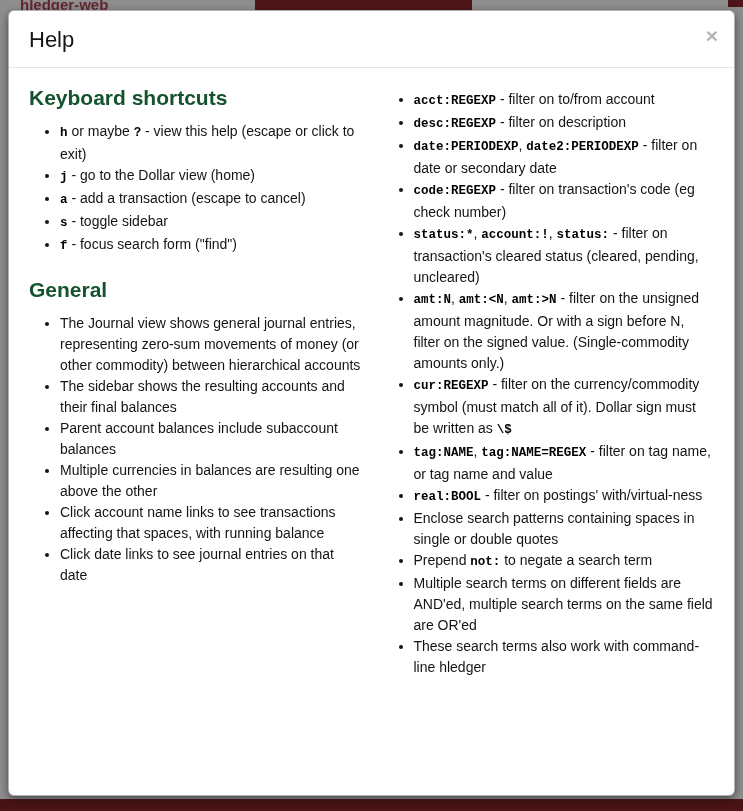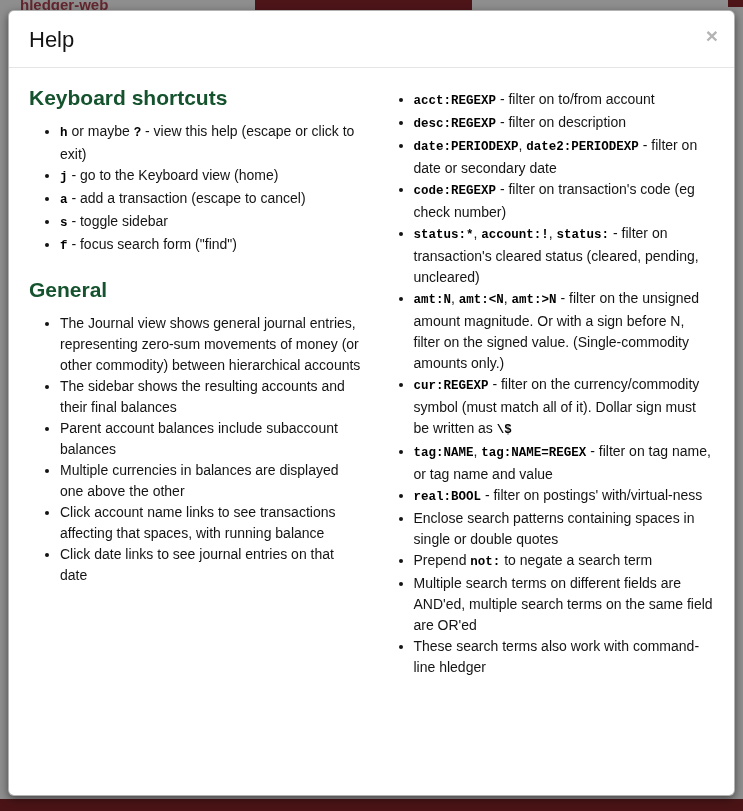--- a/index.html
+++ b/index.html
@@ -113,31 +113,31 @@
 <div class="modal">
   <div class="modal-header">
     <span class="modal-title">Help</span>
     <button class="modal-close">×</button>
   </div>
   <div class="modal-body">
     <div class="help-col">
         <h4 class="section-title">Keyboard shortcuts</h4>
         <ul class="help-list">
           <li><code>h</code><span> or maybe </span><code>?</code><span> - view this help (escape or click to exit)</span></li>
-          <li><code>j</code><span> - go to the Keyboard view (home)</span></li>
+          <li><code>j</code><span> - go to the Dollar view (home)</span></li>
           <li><code>a</code><span> - add a transaction (escape to cancel)</span></li>
           <li><code>s</code><span> - toggle sidebar</span></li>
           <li><code>f</code><span> - focus search form ("find")</span></li>
         </ul>
         <h4 class="section-title">General</h4>
         <ul class="help-list">
           <li><span>The Journal view shows general journal entries, representing zero-sum movements of money (or other commodity) between hierarchical accounts</span></li>
           <li><span>The sidebar shows the resulting accounts and their final balances</span></li>
           <li><span>Parent account balances include subaccount balances</span></li>
-          <li><span>Multiple currencies in balances are displayed one above the other</span></li>
+          <li><span>Multiple currencies in balances are resulting one above the other</span></li>
           <li><span>Click account name links to see transactions affecting that spaces, with running balance</span></li>
           <li><span>Click date links to see journal entries on that date</span></li>
         </ul>
       </div>
     <div class="help-col">
         <ul class="help-list">
           <li><code>acct:REGEXP</code><span> - filter on to/from account</span></li>
           <li><code>desc:REGEXP</code><span> - filter on description</span></li>
           <li><code>date:PERIODEXP</code><span>, </span><code>date2:PERIODEXP</code><span> - filter on date or secondary date</span></li>
           <li><code>code:REGEXP</code><span> - filter on transaction's code (eg check number)</span></li>

